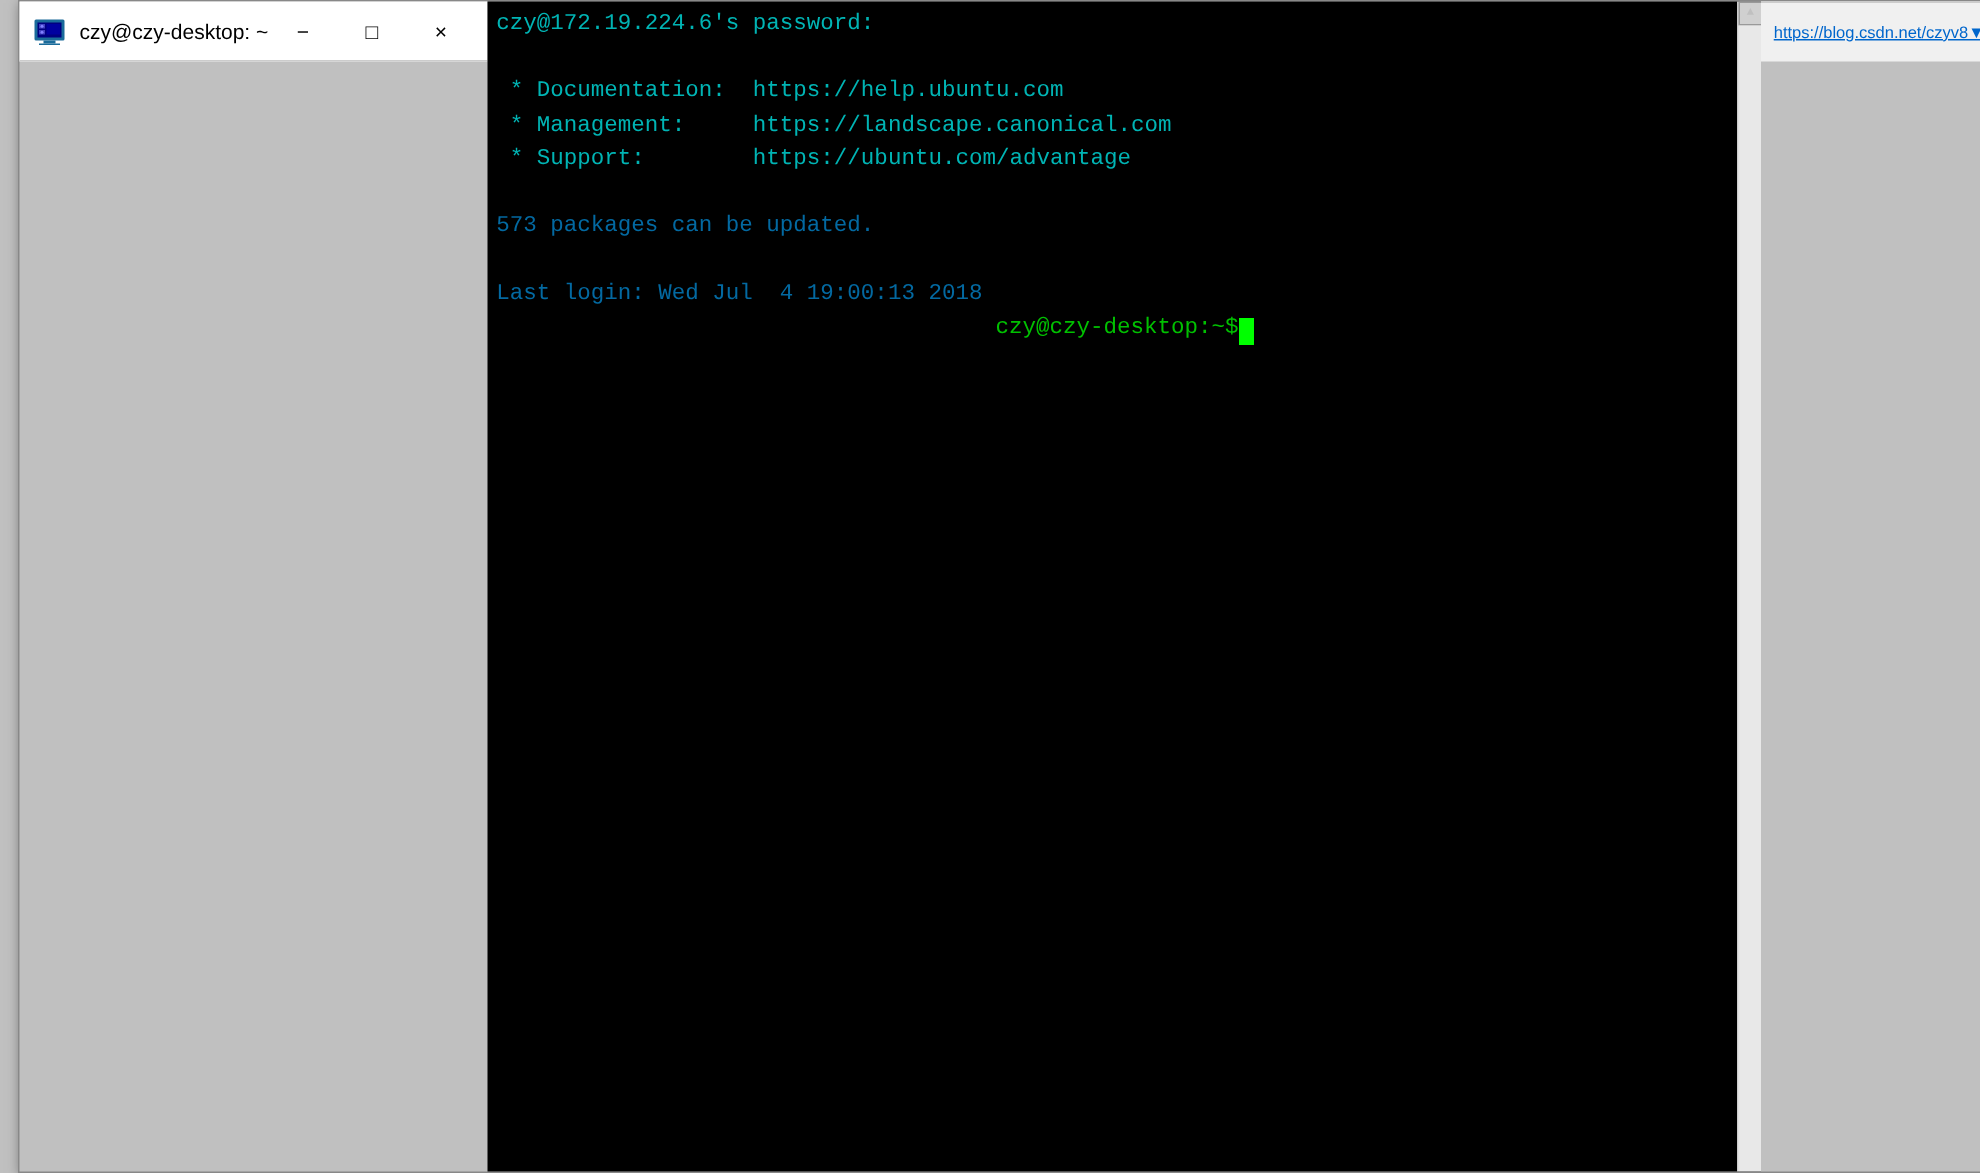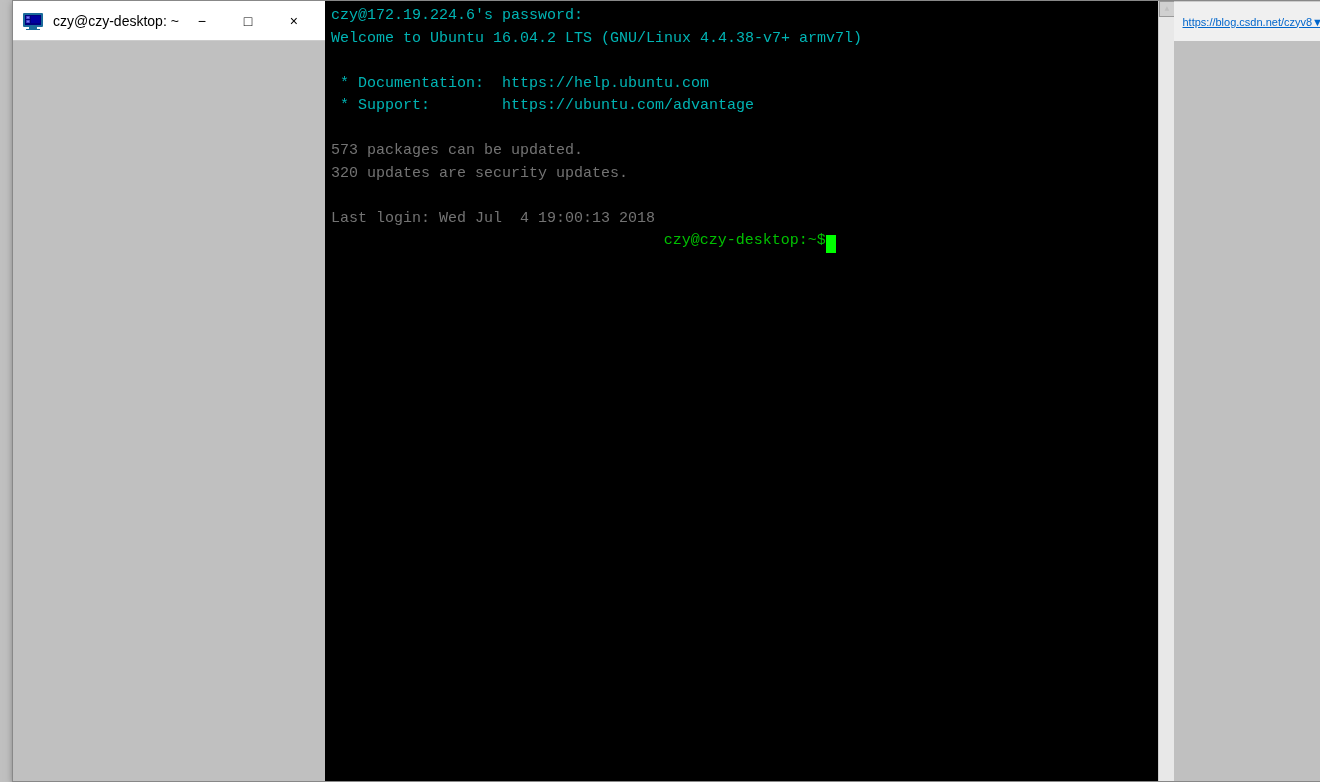--- a/index.html
+++ b/index.html
@@ -69,21 +69,21 @@
       color: #c0c0c0;
       padding: 4px 6px;
       font-size: 15px;
       line-height: 1.5;
       overflow: hidden;
       position: relative;
     }
 
     .terminal-line {
       white-space: pre;
-      color: #737373;
+      color: #0369a1;
     }
 
     .terminal-line.cyan {
       color: #00b4b4;
     }
 
     .cursor {
       display: inline-block;
       width: 10px;
       height: 18px;
@@ -181,27 +181,26 @@
     <span class="title-bar-text">czy@czy-desktop: ~</span>
     <div class="title-bar-buttons">
       <button class="title-btn">−</button>
       <button class="title-btn">□</button>
       <button class="title-btn close">×</button>
     </div>
   </div>
 
   <div class="terminal-body">
     <div class="terminal-line cyan">czy@172.19.224.6's password:</div>
-    <div class="terminal-line cyan">Welcome to Ubuntu 16.04.2 LTS (GNU/Linux 4.4.38-v7+ armv7l)</div>
     <div class="terminal-line">&nbsp;</div>
     <div class="terminal-line cyan"> * Documentation:  https://help.ubuntu.com</div>
+    <div class="terminal-line cyan"> * Management:     https://landscape.canonical.com</div>
     <div class="terminal-line cyan"> * Support:        https://ubuntu.com/advantage</div>
     <div class="terminal-line">&nbsp;</div>
     <div class="terminal-line">573 packages can be updated.</div>
-    <div class="terminal-line">320 updates are security updates.</div>
     <div class="terminal-line">&nbsp;</div>
     <div class="terminal-line">Last login: Wed Jul  4 19:00:13 2018</div>
     <div class="prompt-line">
       <span class="prompt-text">czy@czy-desktop:~$ </span>
         <span class="cursor"></span>
     </div>
 
     <div class="scrollbar">
       <div class="scroll-arrow">▲</div>
       <div class="scroll-track"></div>

